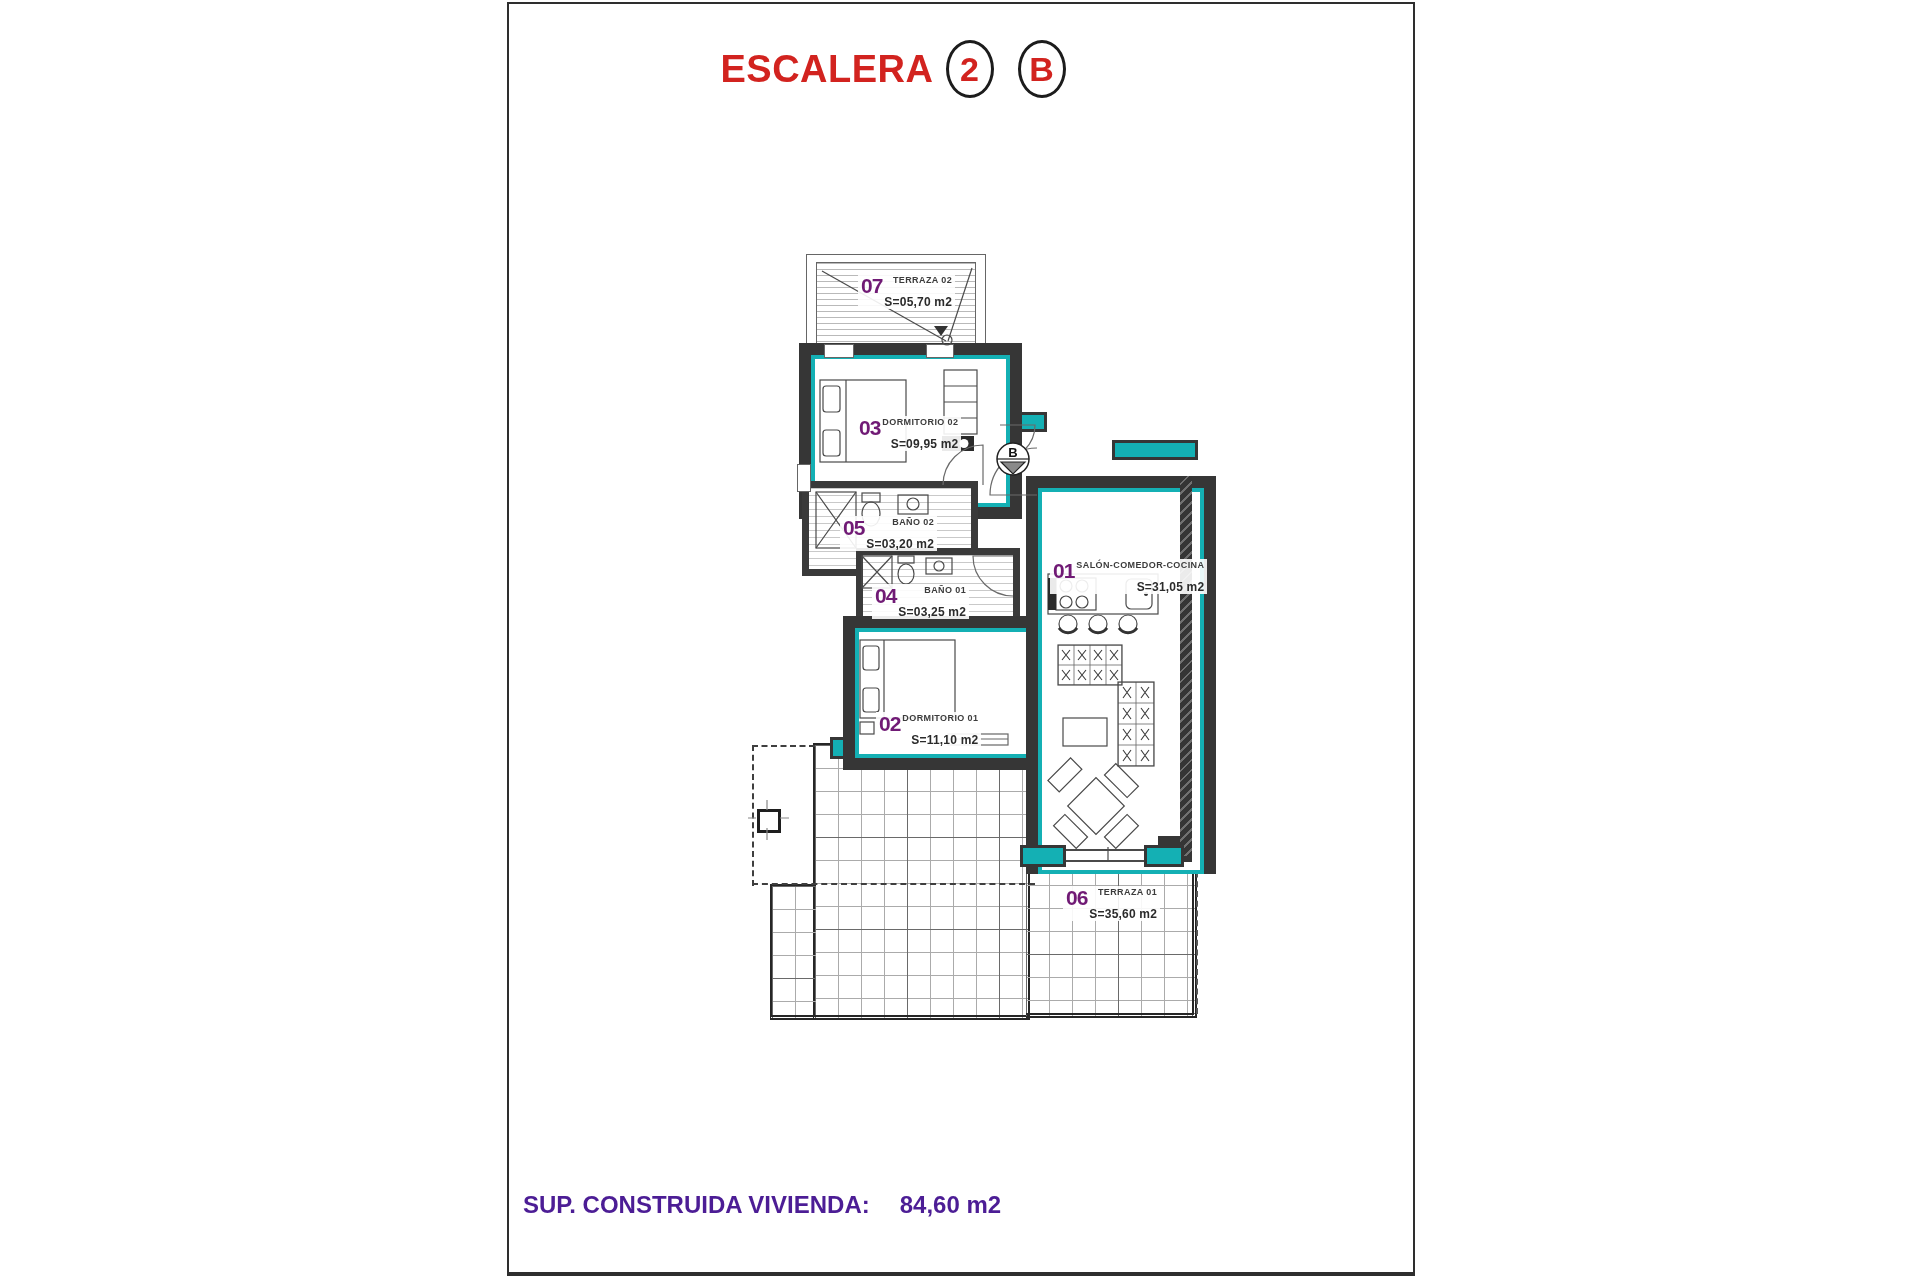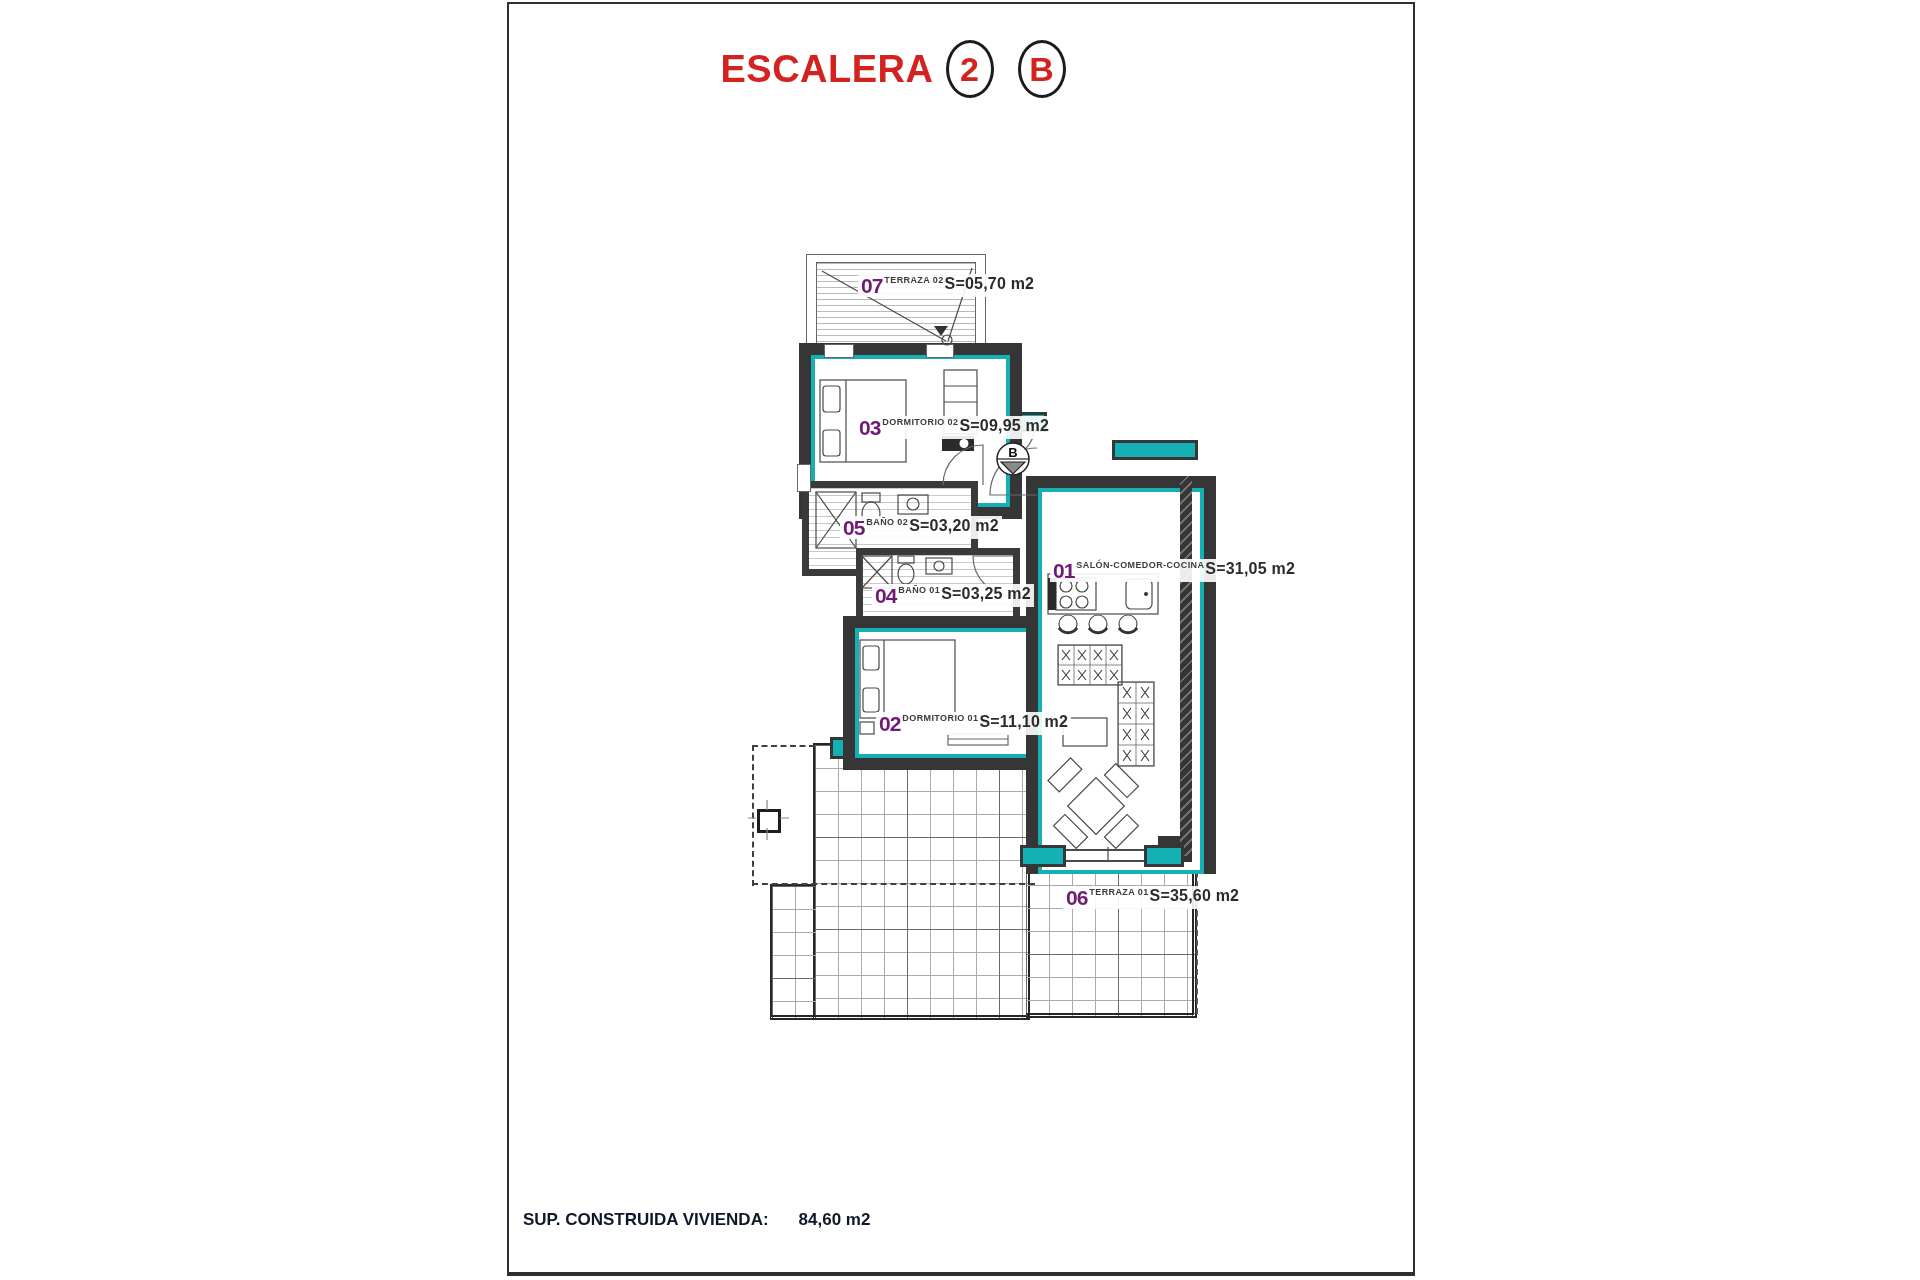--- a/index.html
+++ b/index.html
@@ -8,21 +8,21 @@
   
   #frame{left:507px;top:2px;width:904px;height:1268px;border:2px solid #2e2e2e;border-bottom-width:4px;}
   
   #title{left:507px;top:38px;width:784px;height:62px;display:flex;align-items:center;justify-content:center;
     color:#d2231f;font-size:38px;font-weight:bold;white-space:nowrap;}
   #title .circ{width:42px;height:52px;border:3px solid #1c1c1c;border-radius:50%;display:inline-flex;
     align-items:center;justify-content:center;margin:0 12px;font-size:34px;}
   #title .word{letter-spacing:.5px;}
   #title .w2{margin-right:4px;}
   
-  #footer{left:523px;top:1188px;color:#0f172a;font-weight:bold;font-size:17px;line-height:1.45;white-space:nowrap;margin-top:20px;}
+  #footer{left:523px;top:1188px;color:#4c1d95;font-weight:bold;font-size:24px;line-height:1.45;white-space:nowrap;}
   #footer .val{margin-left:30px;}
   
   .wall{position:absolute;background:#363636;}
   .twall{position:absolute;border:3px solid #363636;background:#14b0b4;}
   .win{position:absolute;background:#fff;border:1px solid #666;z-index:4;}
   .room{position:absolute;background:#fff;z-index:3;}
   .bathhatch{background:repeating-linear-gradient(to bottom,#c9c9c9 0 1px,#ffffff 1px 7px);}
   .tiles{background-image:
       repeating-linear-gradient(to right,#6a6a6a 0 1px,transparent 1px 92px),
       repeating-linear-gradient(to bottom,#6a6a6a 0 1px,transparent 1px 92px),
@@ -55,23 +55,23 @@
   #w-corner{left:830px;top:737px;width:56px;height:16px;z-index:2;}
   #tw-glzL{left:1020px;top:845px;width:40px;height:16px;z-index:4;}
   #tw-glzR{left:1144px;top:845px;width:34px;height:16px;z-index:4;}
   #win1{left:824px;top:344px;width:28px;height:12px;}
   #win2{left:926px;top:344px;width:26px;height:12px;}
   #win3{left:797px;top:464px;width:12px;height:26px;}
   
   .rlabel{position:absolute;display:flex;align-items:flex-start;gap:2px;line-height:1;z-index:5;
     background:rgba(255,255,255,.9);padding:1px 3px;}
   .rnum{font-size:21px;font-weight:bold;color:#701a75;letter-spacing:-1px;}
-  .rtxt{display:flex;flex-direction:row;gap:1px;padding-top:1px;}
+  .rtxt{display:flex;flex-direction:column;gap:11px;padding-top:1px;text-align:right;}
   .rname{font-size:9px;font-weight:bold;color:#3c3c3c;letter-spacing:.4px;}
-  .rarea{font-size:16px;font-weight:bold;color:#2b2b2b;letter-spacing:.2px;}
+  .rarea{font-size:12px;font-weight:bold;color:#2b2b2b;letter-spacing:.2px;}
   #lab-01{left:1050px;top:559px;}
   #lab-02{left:876px;top:712px;}
   #lab-03{left:856px;top:416px;}
   #lab-04{left:872px;top:584px;}
   #lab-05{left:840px;top:516px;}
   #lab-06{left:1063px;top:886px;}
   #lab-07{left:858px;top:274px;}
   #linework{left:0;top:0;z-index:4;pointer-events:none;}
 </style>
 </head>

